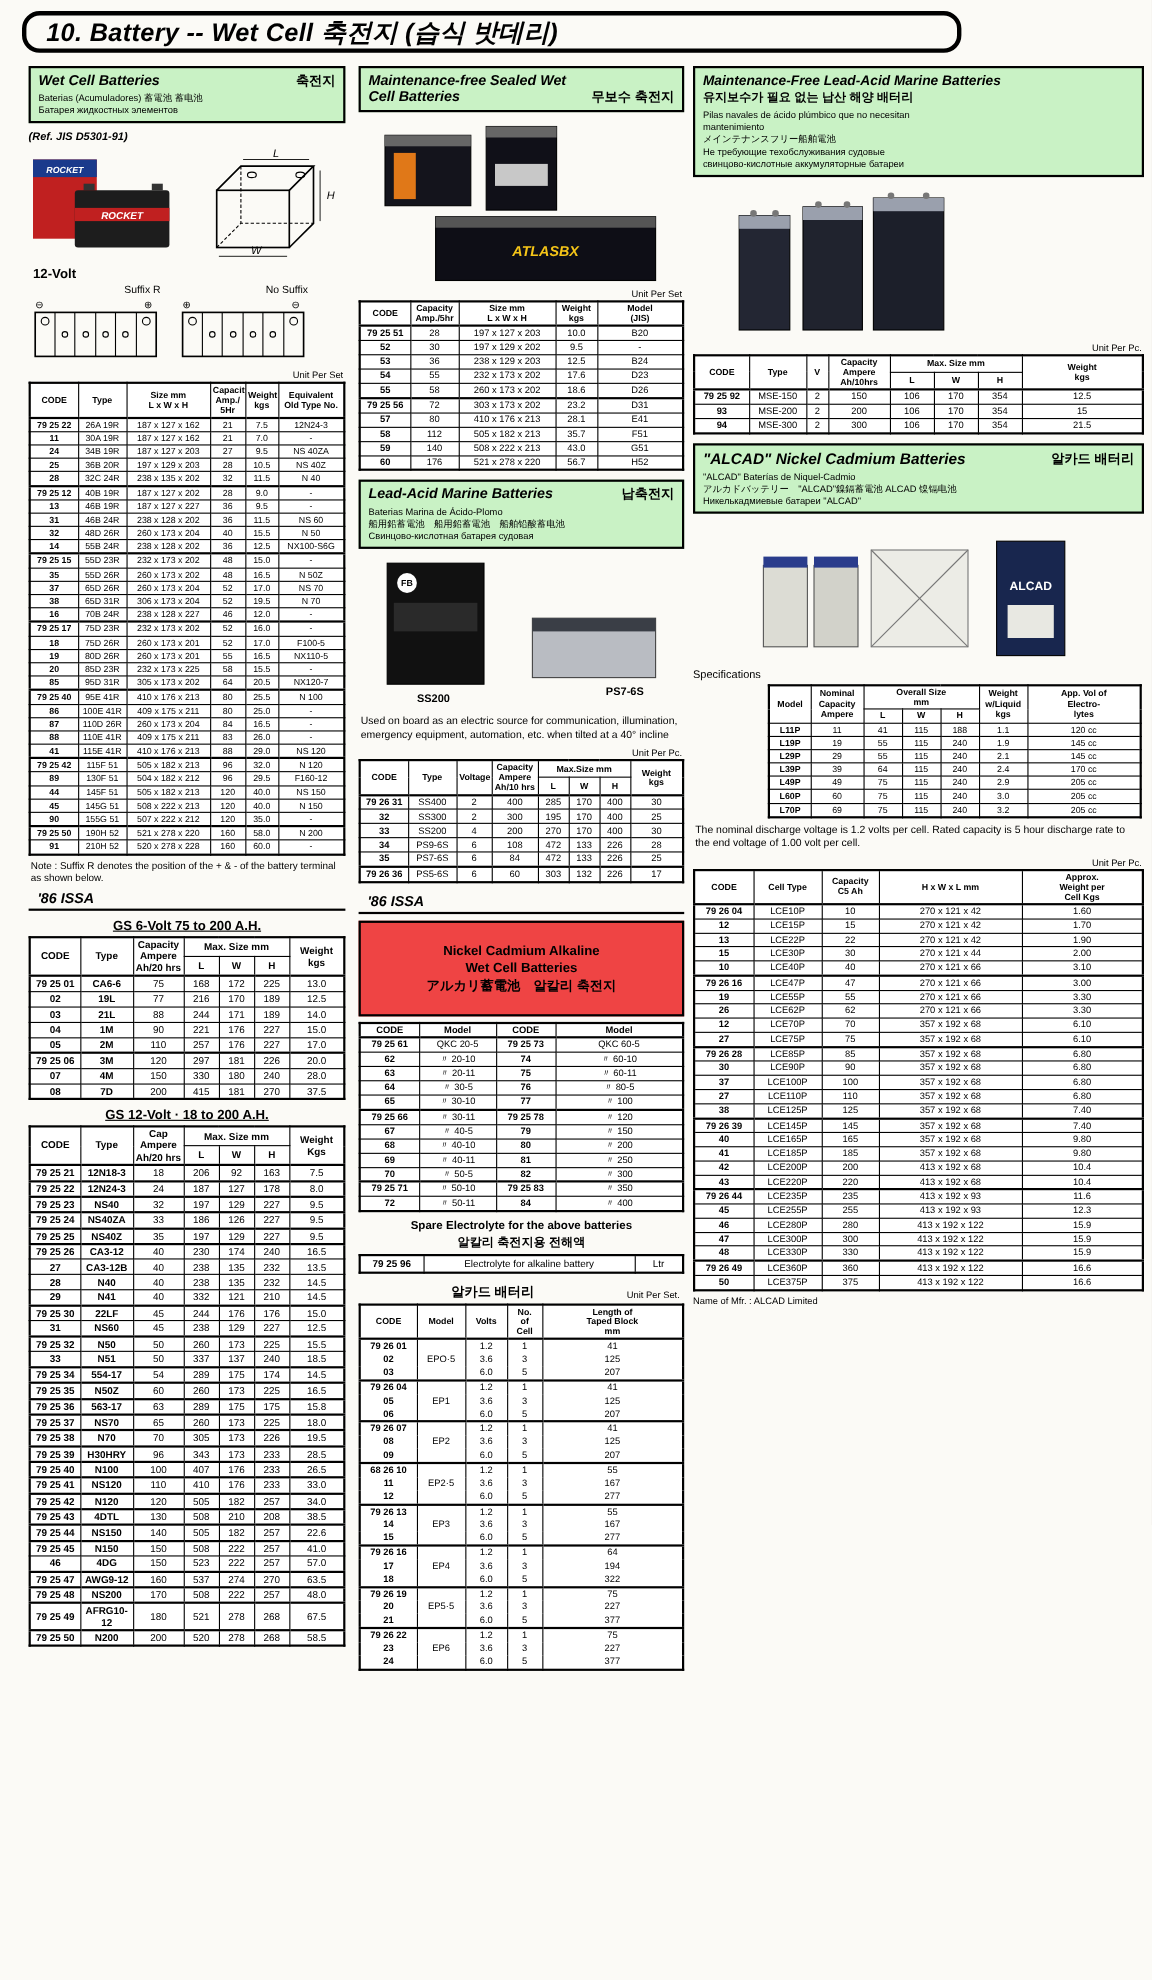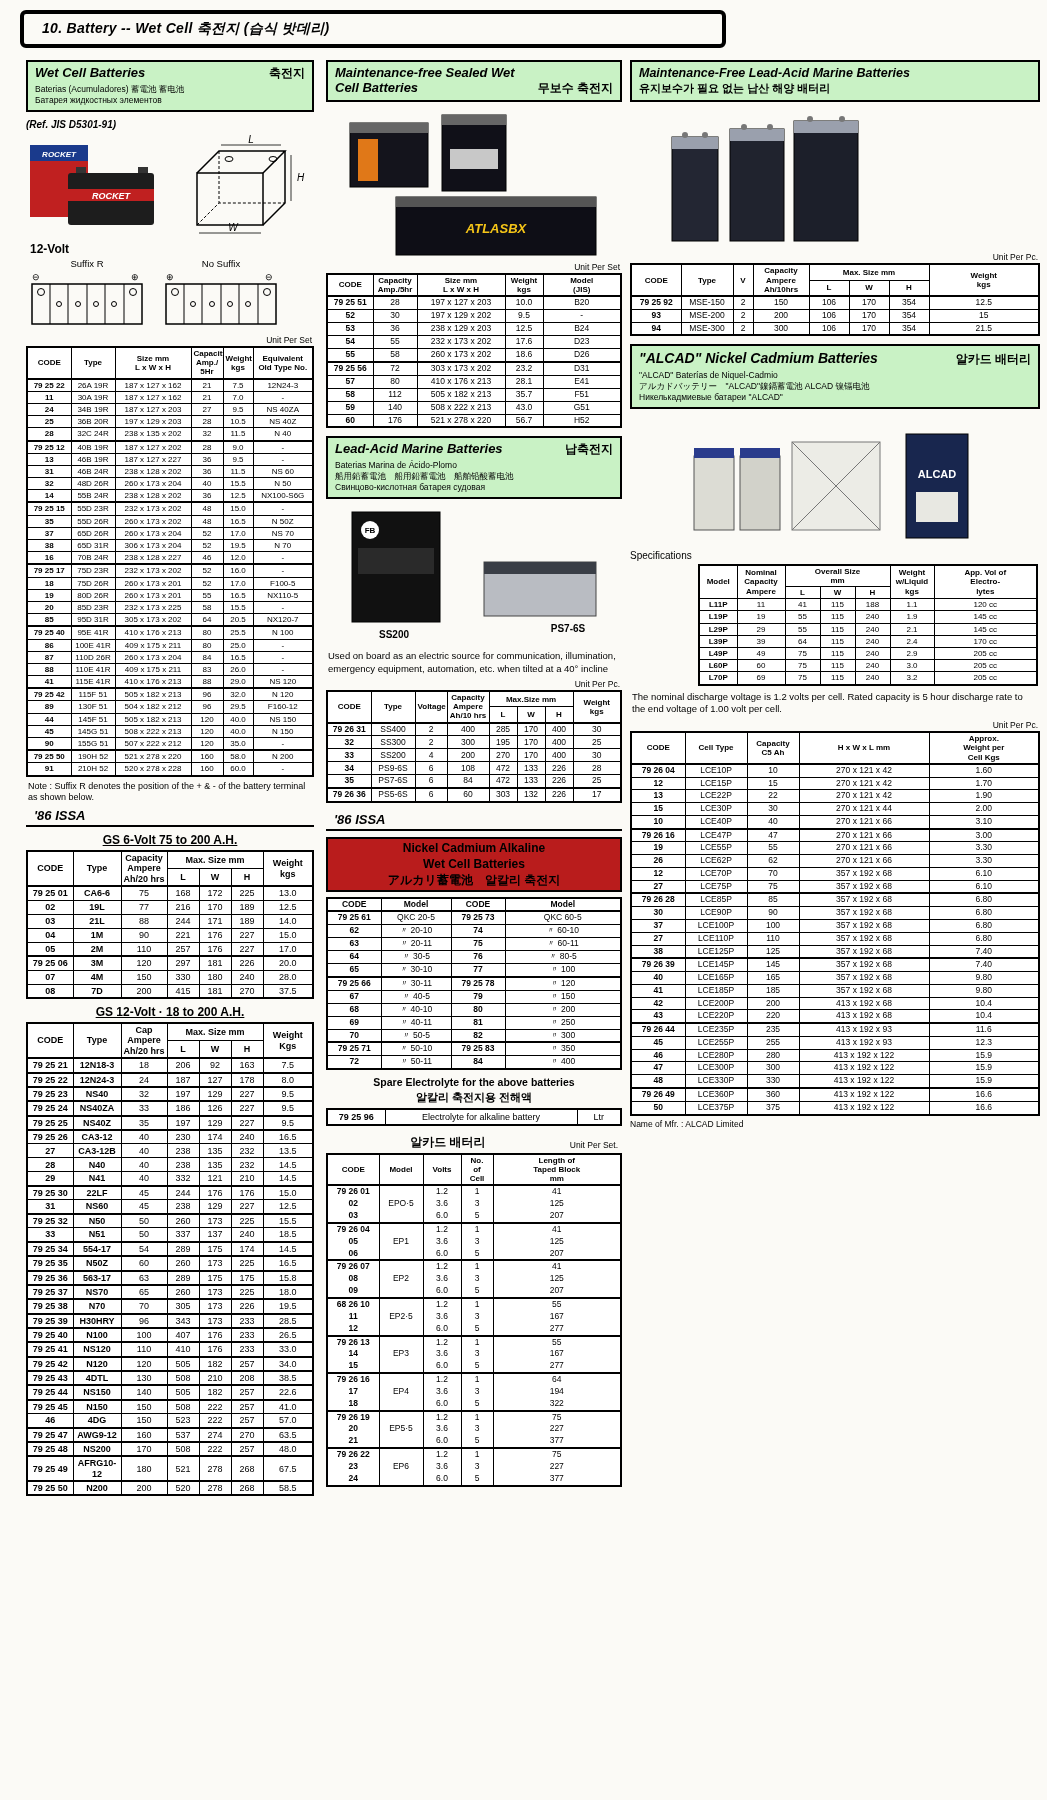--- a/index.html
+++ b/index.html
@@ -1,36 +1,36 @@
 <!DOCTYPE html>
 <html><head>
 <meta charset="utf-8">
 <style>
 *{box-sizing:border-box;margin:0;padding:0}
 body{font-family:"Liberation Sans",sans-serif;background:#e8e6e0;color:#000}
 .page{position:relative;width:1047px;height:1800px;background:#fbfaf6;margin:0 auto;overflow:hidden}
-.hdr{position:absolute;left:20px;top:10px;width:706px;height:38px;border:4px solid #000;border-radius:6px;display:flex;align-items:center;padding:0 18px;font-size:14px;font-weight:bold;font-style:italic;letter-spacing:.3px}
+.hdr{position:absolute;left:20px;top:10px;width:854px;height:38px;border:4px solid #000;border-radius:16px;display:flex;align-items:center;padding:0 18px;font-size:23px;font-weight:bold;font-style:italic;letter-spacing:.3px}
 .col{position:absolute;top:60px}
 .col-left{left:26px;width:288px}
 .col-mid{left:326px;width:296px}
 .col-right{left:630px;width:410px}
 .gbox{border:2px solid #000;background:#c9f2c5;padding:4px 7px;margin-bottom:7px}
 .gbox .trow{display:flex;justify-content:space-between;align-items:flex-end;font-weight:bold;font-style:italic;font-size:13px;line-height:1.15}
 .gbox .trow .ko{font-style:normal;font-size:12px;white-space:nowrap;margin-left:6px}
 .gbox .trow .big{font-size:14px}
 .gbox .t2{font-weight:bold;font-style:italic;font-size:12.5px;line-height:1.15}
 .gbox .tko{font-weight:bold;font-size:11px;margin-top:1px}
 .gbox .sub{font-size:8.5px;line-height:1.3;margin-top:3px;white-space:pre-line}
 .ref{font-size:10px;font-weight:bold;font-style:italic;margin:1px 0 3px}
 .unit{font-size:8.5px;text-align:right;margin:3px 2px 1px}
 .imgrow{display:flex;gap:4px;align-items:flex-end}
 .fig{display:block;margin:2px auto}
 .voltlbl{font-size:12px;font-weight:bold;margin:1px 0 2px 4px}
 .termrow{display:flex;gap:16px;margin:2px 0 2px 2px}
-.termlbl{font-size:9.5px;text-align:center;margin-bottom:1px}
+.termlbl{font-size:9.5px;text-align:right;margin-bottom:1px}
 .tbl{border-collapse:collapse;width:100%;border:2px solid #000;table-layout:fixed;background:#fff}
 .tbl th,.tbl td{border:1px solid #000;font-size:8px;line-height:1.15;padding:1px 2px;text-align:center;vertical-align:middle;white-space:pre-line;overflow:hidden}
 .tbl th{font-weight:bold}
 .tbl tr.thick th,.tbl tr.thick td{border-top:2px solid #000}
 .codecol td:first-child{font-weight:bold}
 .note{font-size:9px;line-height:1.25;margin:4px 2px 4px}
 .issa{font-size:13px;font-weight:bold;font-style:italic;border-bottom:2px solid #000;padding:1px 0 2px 8px;margin:4px 0 6px}
 .sect{font-size:12px;font-weight:bold;text-align:center;text-decoration:underline;margin:3px 0 3px}
 .mt6{margin-top:6px}.mt8{margin-top:8px}
 .gs-tbl th,.gs-tbl td{font-size:9px;height:14px}
@@ -48,21 +48,21 @@
 .ep-tbl tbody td{border-top:0;border-bottom:0;height:12px;font-size:8.5px}
 .ep-tbl tbody tr.thick td{border-top:2px solid #000}
 .mse-tbl thead tr:first-child th:nth-child(1){width:50px}.mse-tbl thead tr:first-child th:nth-child(2){width:52px}.mse-tbl thead tr:first-child th:nth-child(3){width:20px}.mse-tbl thead tr:first-child th:nth-child(4){width:56px}.mse-tbl thead tr:first-child th:nth-child(5){width:120px}
 .mse-tbl td{height:13px;font-size:8.5px}
 .specs-tbl thead tr:first-child th:nth-child(1){width:38px}.specs-tbl thead tr:first-child th:nth-child(2){width:48px}.specs-tbl thead tr:first-child th:nth-child(3){width:105px}.specs-tbl thead tr:first-child th:nth-child(4){width:44px}
 .specs-tbl td{height:12px}
 .lce-tbl th:nth-child(1){width:54px}.lce-tbl th:nth-child(2){width:62px}.lce-tbl th:nth-child(3){width:52px}.lce-tbl th:nth-child(4){width:130px}
 .lce-tbl td{height:12px;font-size:8.5px}
 .sealed-tbl td,.marine-tbl td{height:13px;font-size:8.5px}
 .main-tbl td{height:11px}
-.nbox{border:2px solid #000;padding:1px;text-align:center;font-weight:bold;font-size:12px;white-space:pre-line;margin-bottom:5px;line-height:1.35;background:#b91c1c}
+.nbox{border:2px solid #000;padding:17px;text-align:center;font-weight:bold;font-size:12px;white-space:pre-line;margin-bottom:5px;line-height:1.35;background:#ef4444}
 .mtext{font-size:9.5px;line-height:1.3;margin:4px 2px}
 .rnote{font-size:9.5px;line-height:1.3;margin:5px 2px}
 .mfr{font-size:8.5px;margin-top:3px}
 .spare-t1{font-size:10.5px;font-weight:bold;text-align:center;margin-top:6px}
 .spare-t2{font-size:11px;font-weight:bold;text-align:center;margin:2px 0 3px}
 .rowhdr{display:flex;align-items:flex-end;justify-content:space-between;margin:8px 2px 2px}
 .alkadt{font-size:12px;font-weight:bold}
 .speclbl{font-size:10px;text-align:left;margin:1px 0 3px}
 </style>
 </head>
@@ -1321,20 +1321,25 @@
             <td>377</td>
           </tr>
         </tbody>
       </table>
   </div>
 
   <div class="col col-right">
     <div class="gbox">
       <div class="t2">Maintenance-Free Lead-Acid Marine Batteries</div>
       <div class="tko">유지보수가 필요 없는 납산 해양 배터리</div>
+      <div class="sub">Pilas navales de ácido plúmbico que no necesitan
+mantenimiento
+メインテナンスフリー船舶電池
+Не требующие техобслуживания судовые
+свинцово-кислотные аккумуляторные батареи</div>
     </div>
 
     <svg class="fig" width="230" height="140" viewBox="0 0 230 140" style="margin-left:30px">
       <rect x="12" y="28" width="46" height="104" fill="#232633" stroke="#000"></rect>
       <rect x="12" y="28" width="46" height="12" fill="#9aa0ad"></rect>
       <rect x="70" y="20" width="54" height="112" fill="#20232e" stroke="#000"></rect>
       <rect x="70" y="20" width="54" height="12" fill="#9aa0ad"></rect>
       <rect x="134" y="12" width="64" height="120" fill="#1c1f2a" stroke="#000"></rect>
       <rect x="134" y="12" width="64" height="12" fill="#9aa0ad"></rect>
       <circle cx="25" cy="26" r="3" fill="#777"></circle>

